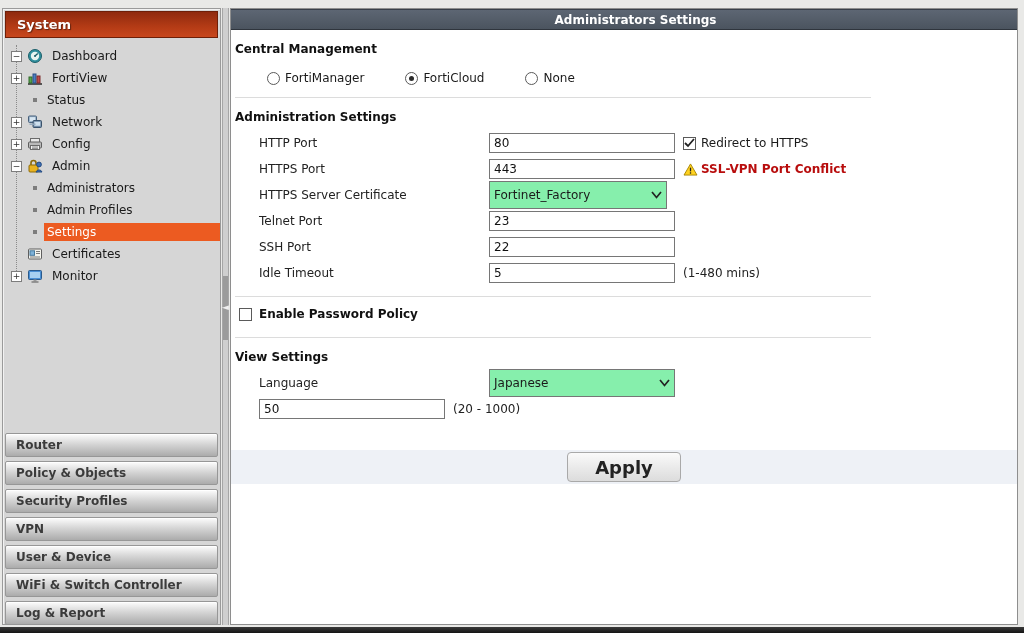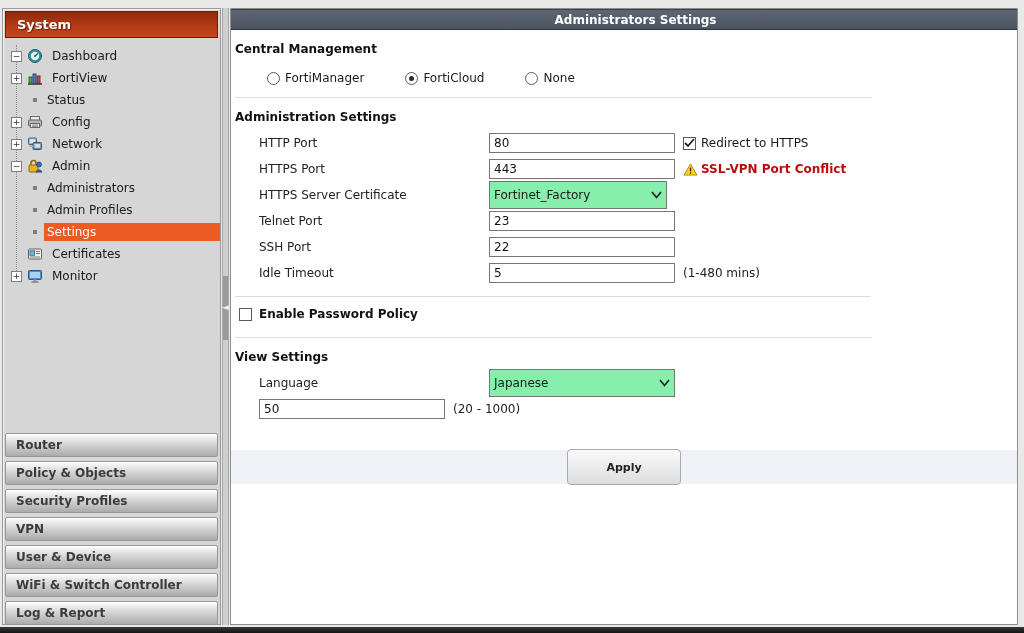--- a/index.html
+++ b/index.html
@@ -122,24 +122,24 @@
   .annot { display:flex; align-items:center; margin-left:8px; }
   .annot .cb { margin-right:5px; }
   .warn-txt { color:#b80d0d; font-weight:bold; margin-left:3px; }
   .warn-icon { width:15px; height:13px; }
 
   .apply-band {
     margin-top:28px; height:34px; background:#eef1f6;
     display:flex; align-items:center; justify-content:center;
   }
   .apply-btn {
-    width:114px; height:36px;
+    width:114px; height:30px;
     background:linear-gradient(180deg,#fafafa 0%,#e9e9e9 55%,#dcdcdc 100%);
     border:1px solid #a9a9a9; border-radius:4px;
-    font-family:inherit; font-weight:bold; font-size:11px; color:#222; cursor:pointer;
+    font-family:inherit; font-weight:bold; font-size:18px; color:#222; cursor:pointer;
   }
 
   .bottom-bar {
     position:absolute; left:0; bottom:0; width:1024px; height:6px;
     background:linear-gradient(180deg,#3a3a3a,#141414);
   }
 </style>
 </head>
 <body>
 
@@ -173,48 +173,48 @@
               <rect x="6" y="4" width="3" height="9" fill="#4a7fc1" stroke="#2a4f85"></rect>
               <rect x="10" y="6" width="3" height="7" fill="#c14a4a" stroke="#7c2a2a"></rect>
             </svg>
         </span>
         <span class="tlabel">FortiView</span>
       </div>
 
       <div class="trow l2">
         <span class="bullet"></span>
         <span class="tlabel">Status</span>
+      </div>
+
+      <div class="trow l1">
+        <span class="ebox plus"></span>
+        <span class="ticon">
+          <svg width="16" height="16" viewBox="0 0 16 16">
+              <rect x="1.5" y="2" width="8" height="6.5" rx="1" fill="#9fb6cc" stroke="#47617c"></rect>
+              <rect x="3" y="3.2" width="5" height="3.8" fill="#d7e6f2"></rect>
+              <rect x="6" y="6.5" width="8.5" height="7" rx="1" fill="#6f8aa6" stroke="#3a526b"></rect>
+              <rect x="7.3" y="7.8" width="6" height="4" fill="#cfe0ee"></rect>
+              <rect x="2.5" y="9.5" width="6" height="1.4" fill="#8fa6bc"></rect>
+            </svg>
+        </span>
+        <span class="tlabel">Network</span>
       </div>
 
       <div class="trow l1">
         <span class="ebox plus"></span>
         <span class="ticon">
           <svg width="16" height="16" viewBox="0 0 16 16">
               <rect x="3.5" y="2.5" width="9" height="4" fill="#e9e9e9" stroke="#6a6a6a"></rect>
               <rect x="1.5" y="6" width="13" height="6" rx="1" fill="#b9b9b9" stroke="#5f5f5f"></rect>
               <rect x="3.5" y="9.5" width="9" height="4" fill="#f2f2f2" stroke="#6a6a6a"></rect>
               <line x1="5" y1="11" x2="11" y2="11" stroke="#8a8a8a"></line>
               <line x1="5" y1="12.4" x2="11" y2="12.4" stroke="#8a8a8a"></line>
             </svg>
         </span>
         <span class="tlabel">Config</span>
-      </div>
-
-      <div class="trow l1">
-        <span class="ebox plus"></span>
-        <span class="ticon">
-          <svg width="16" height="16" viewBox="0 0 16 16">
-              <rect x="1.5" y="2" width="8" height="6.5" rx="1" fill="#9fb6cc" stroke="#47617c"></rect>
-              <rect x="3" y="3.2" width="5" height="3.8" fill="#d7e6f2"></rect>
-              <rect x="6" y="6.5" width="8.5" height="7" rx="1" fill="#6f8aa6" stroke="#3a526b"></rect>
-              <rect x="7.3" y="7.8" width="6" height="4" fill="#cfe0ee"></rect>
-              <rect x="2.5" y="9.5" width="6" height="1.4" fill="#8fa6bc"></rect>
-            </svg>
-        </span>
-        <span class="tlabel">Network</span>
       </div>
 
       <div class="trow l1">
         <span class="ebox minus"></span>
         <span class="ticon">
           <svg width="16" height="16" viewBox="0 0 16 16">
               <rect x="2" y="7" width="9" height="7" rx="1" fill="#e9b31f" stroke="#8d6a08"></rect>
               <path d="M4 7 V5 a2.5 2.5 0 0 1 5 0 V7" fill="none" stroke="#8d6a08" stroke-width="1.6"></path>
               <circle cx="12" cy="6.5" r="2.4" fill="#3f6fb5" stroke="#234a80"></circle>
               <path d="M9 14 a3.2 3.2 0 0 1 6 0 Z" fill="#3f6fb5" stroke="#234a80"></path>

